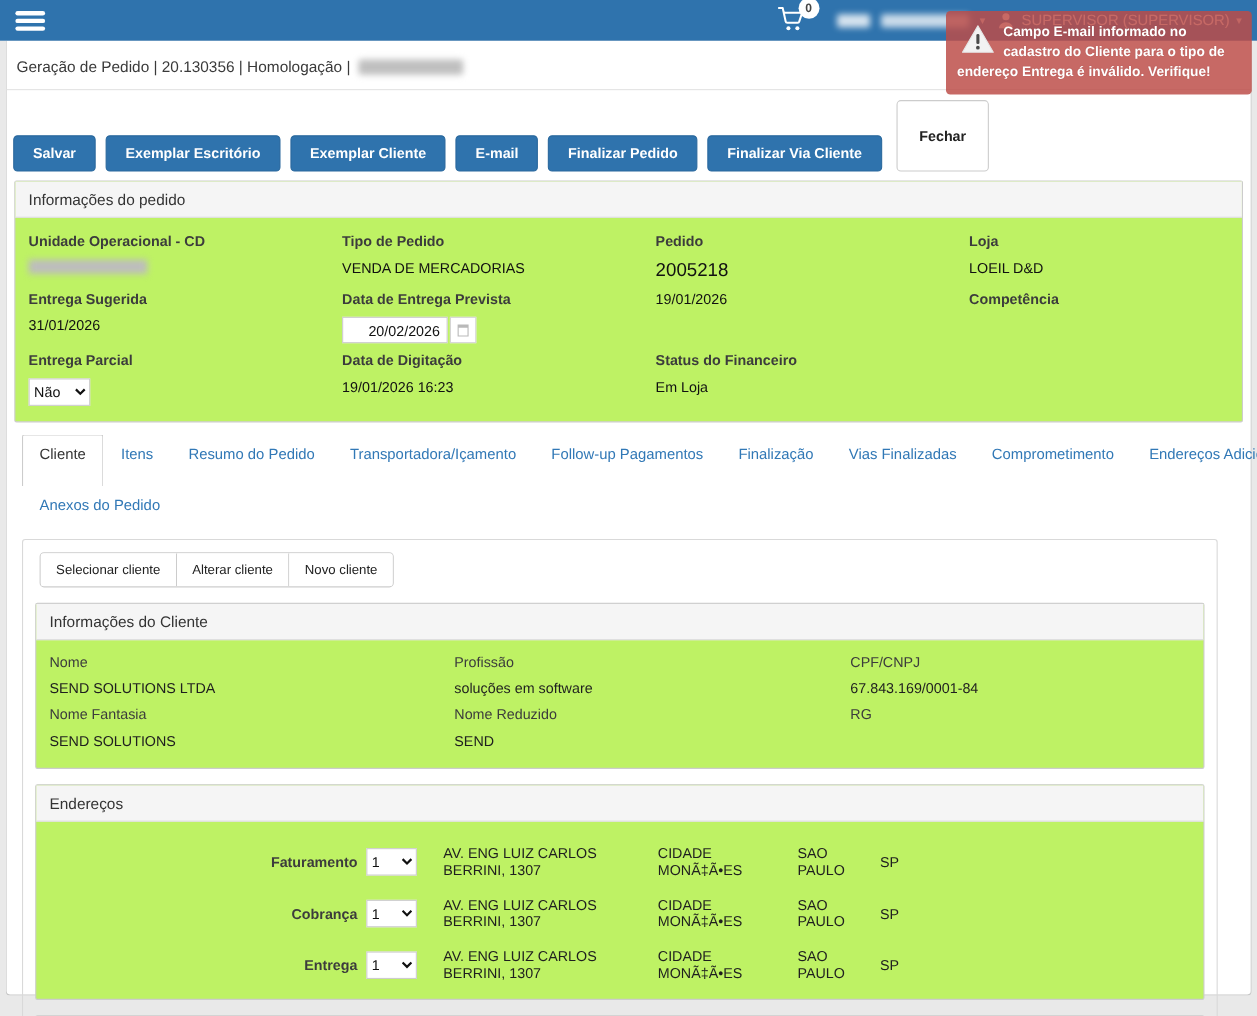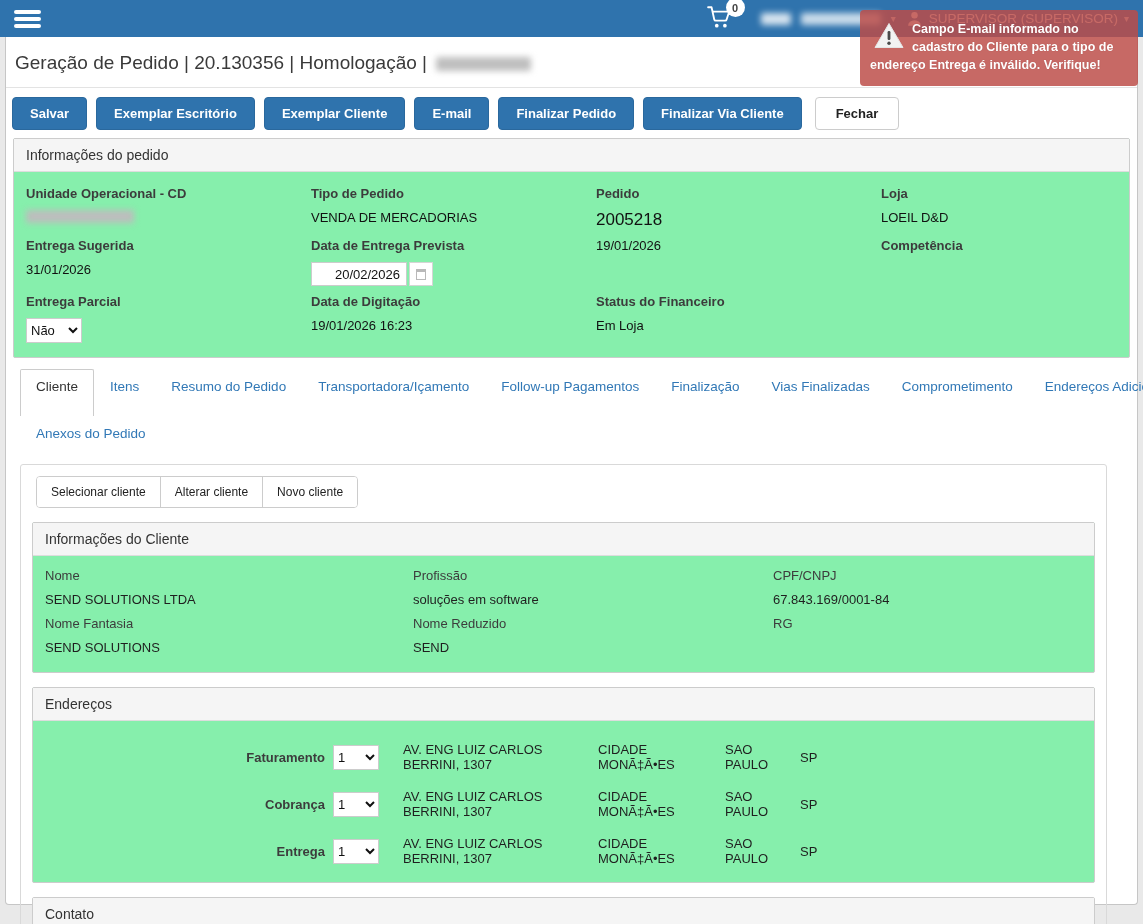--- a/index.html
+++ b/index.html
@@ -36,38 +36,39 @@
     text-shadow:0 0 1px rgba(120,30,30,.4);
   }
   .toast .warn { float:left; margin:2px 8px 2px 4px; }
   
   .outer {
     position:absolute; left:5px; right:5px; top:37px; height:868px;
     background:#fff; border:1px solid #c6c6c6; border-top:none;
     border-radius:0 0 4px 4px;
   }
   .breadcrumb {
-    padding:15px 9px 13px; font-size:19px; color:#3a3a3a;
+    padding:15px 9px 13px; font-size:14px; color:#3a3a3a;
     border-bottom:1px solid #e3e3e3;
   }
   .bc-blur { width:95px; height:14px; background:#bfbfbf; vertical-align:middle; margin-left:4px; filter:blur(3px); }
   
   .toolbar { padding:9px 6px 8px; display:flex; gap:9px; }
   .btn-primary {
     background:#2f73ad; color:#fff; font-weight:bold; font-size:13px;
     border:1px solid #2a689d; border-radius:4px; padding:8px 17px; cursor:pointer;
     font-family:"Liberation Sans", sans-serif;
+    margin-top:32px;
   }
   .btn-plain {
     background:#fff; color:#222; font-weight:bold; font-size:13px;
     border:1px solid #ccc; border-radius:4px; padding:8px 20px; cursor:pointer; margin-left:4px;
     font-family:"Liberation Sans", sans-serif;
   }
   
-  .panel { border:1px solid #ccc; border-radius:2px; background:#86efac; }
+  .panel { border:1px solid #ccc; border-radius:2px; background:#bef264; }
   .panel-h {
     background:#f5f5f5; border-bottom:1px solid #ddd; padding:8px 12px;
     font-size:14px; color:#333;
   }
   .order-panel { margin:0 7px; }
   .order-grid { display:grid; grid-template-columns:285px 285px 285px 1fr; padding:6px 12px 14px; }
   .field { margin-top:8px; min-height:42px; }
   .field .lbl { font-weight:bold; color:#3c3c3c; margin-bottom:9px; }
   .field .val { color:#111; }
   .val-big { font-size:17px; }

